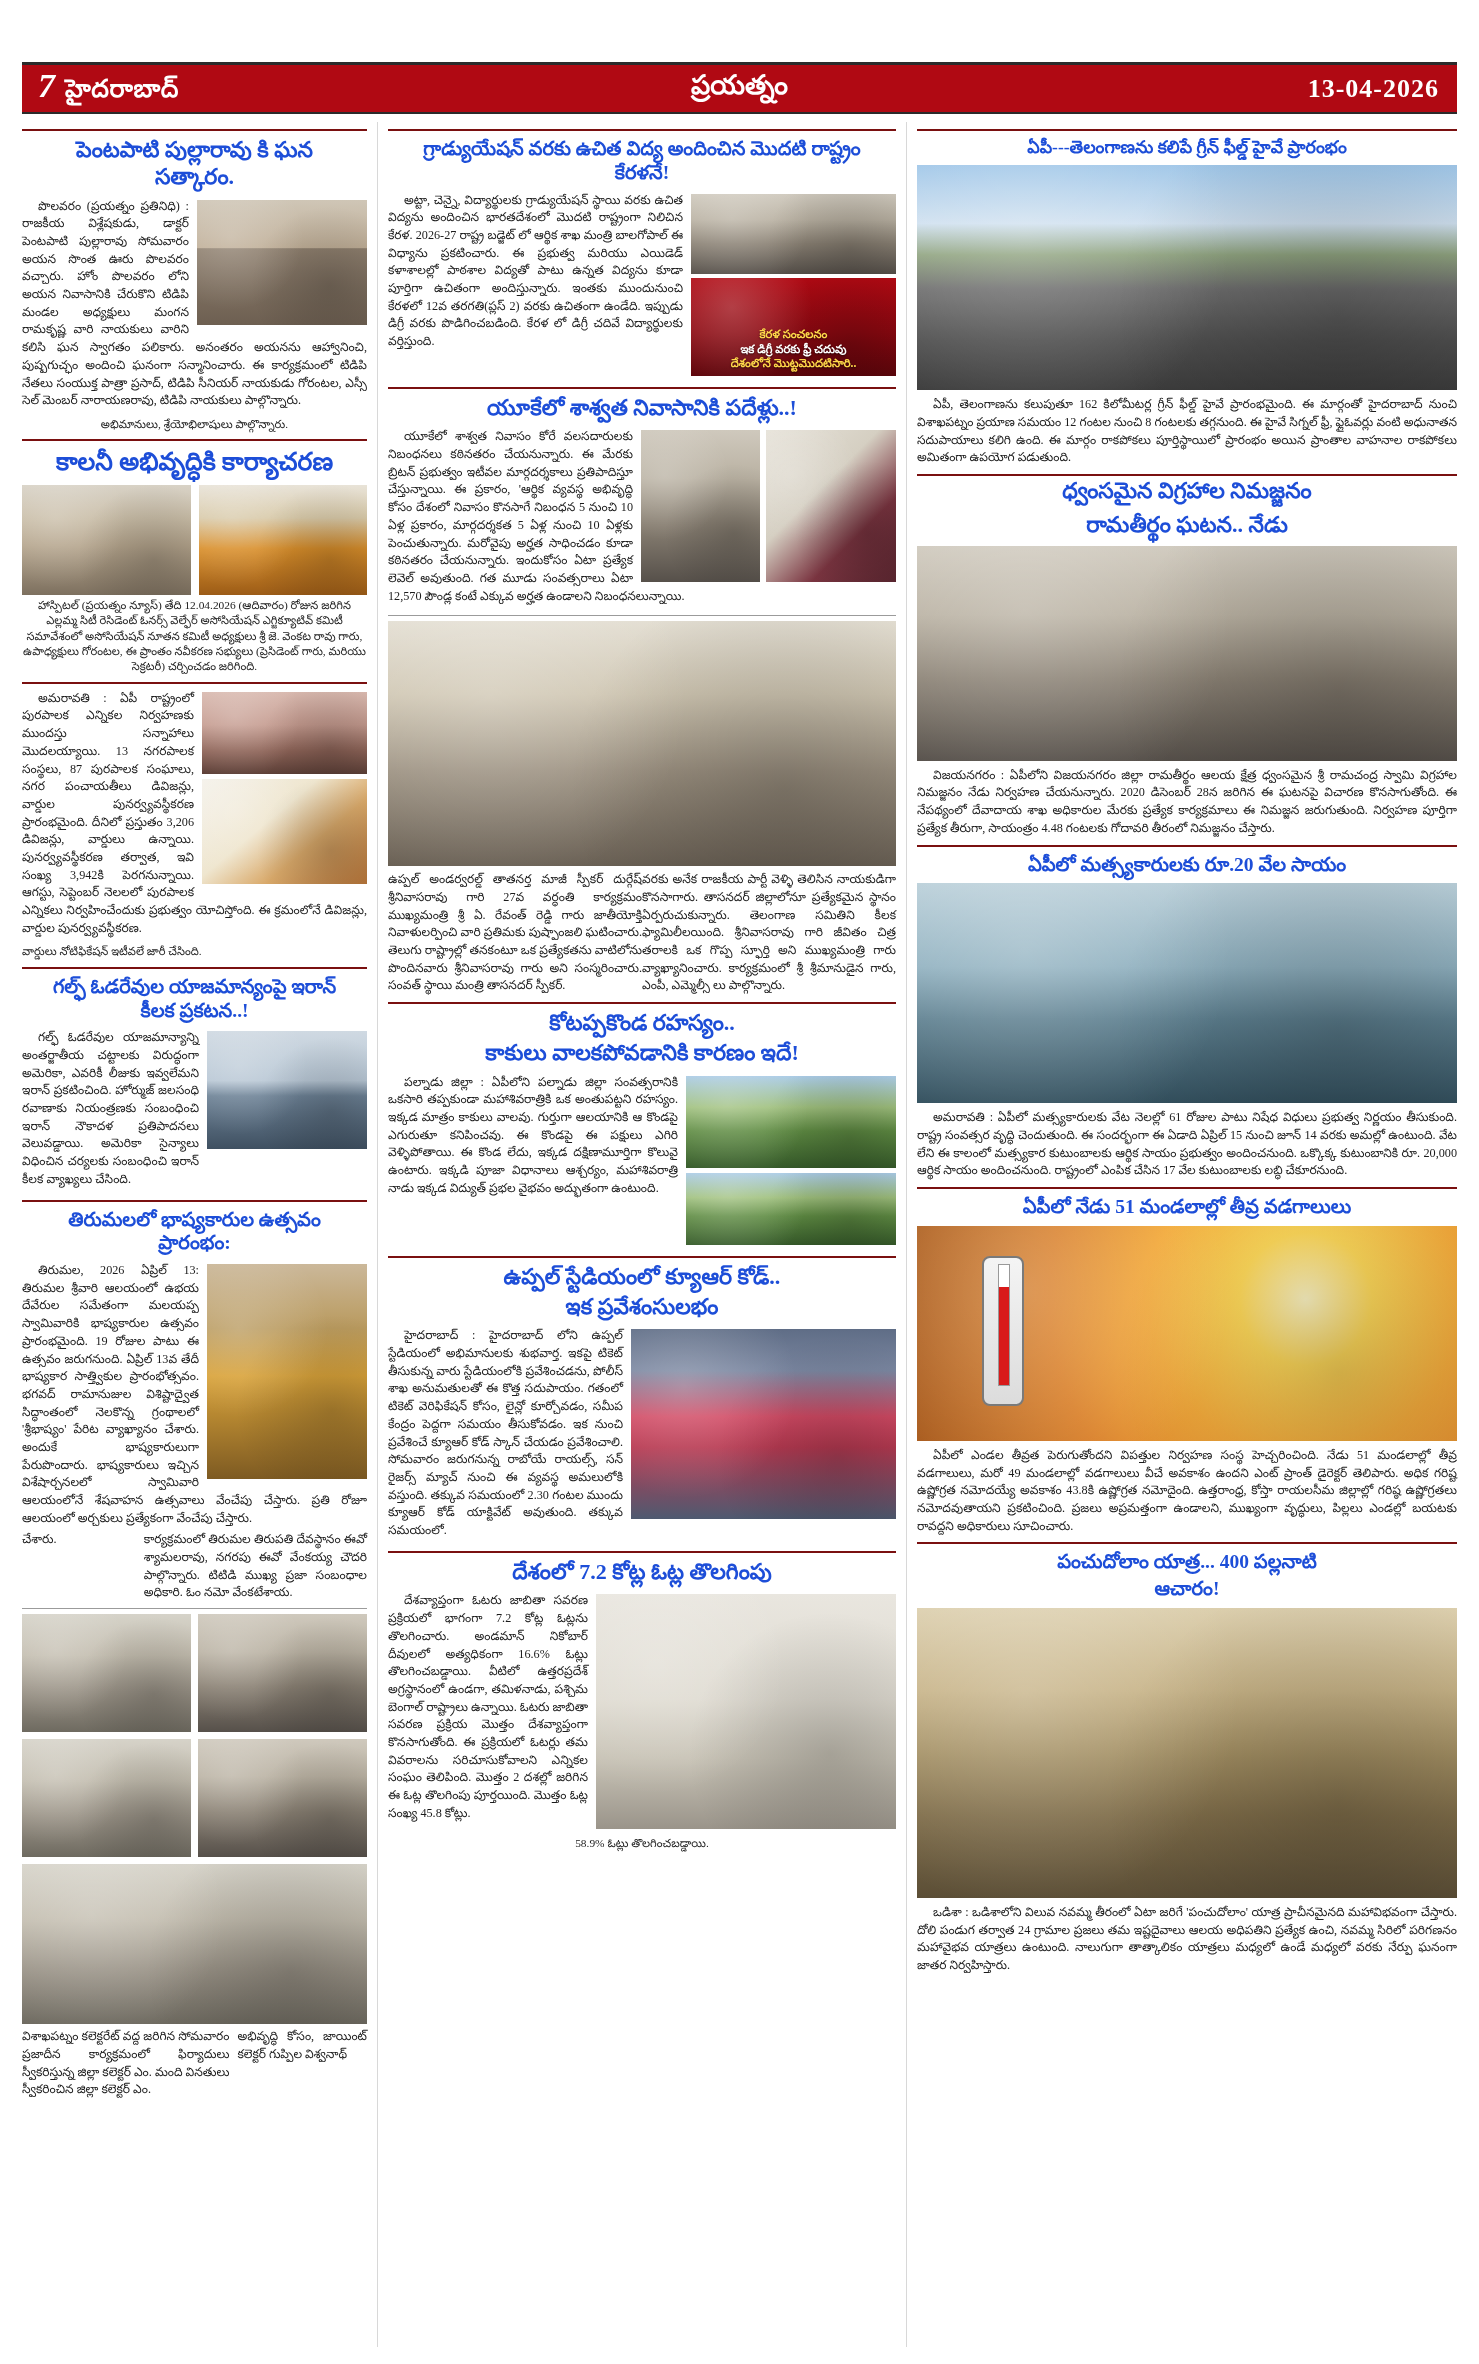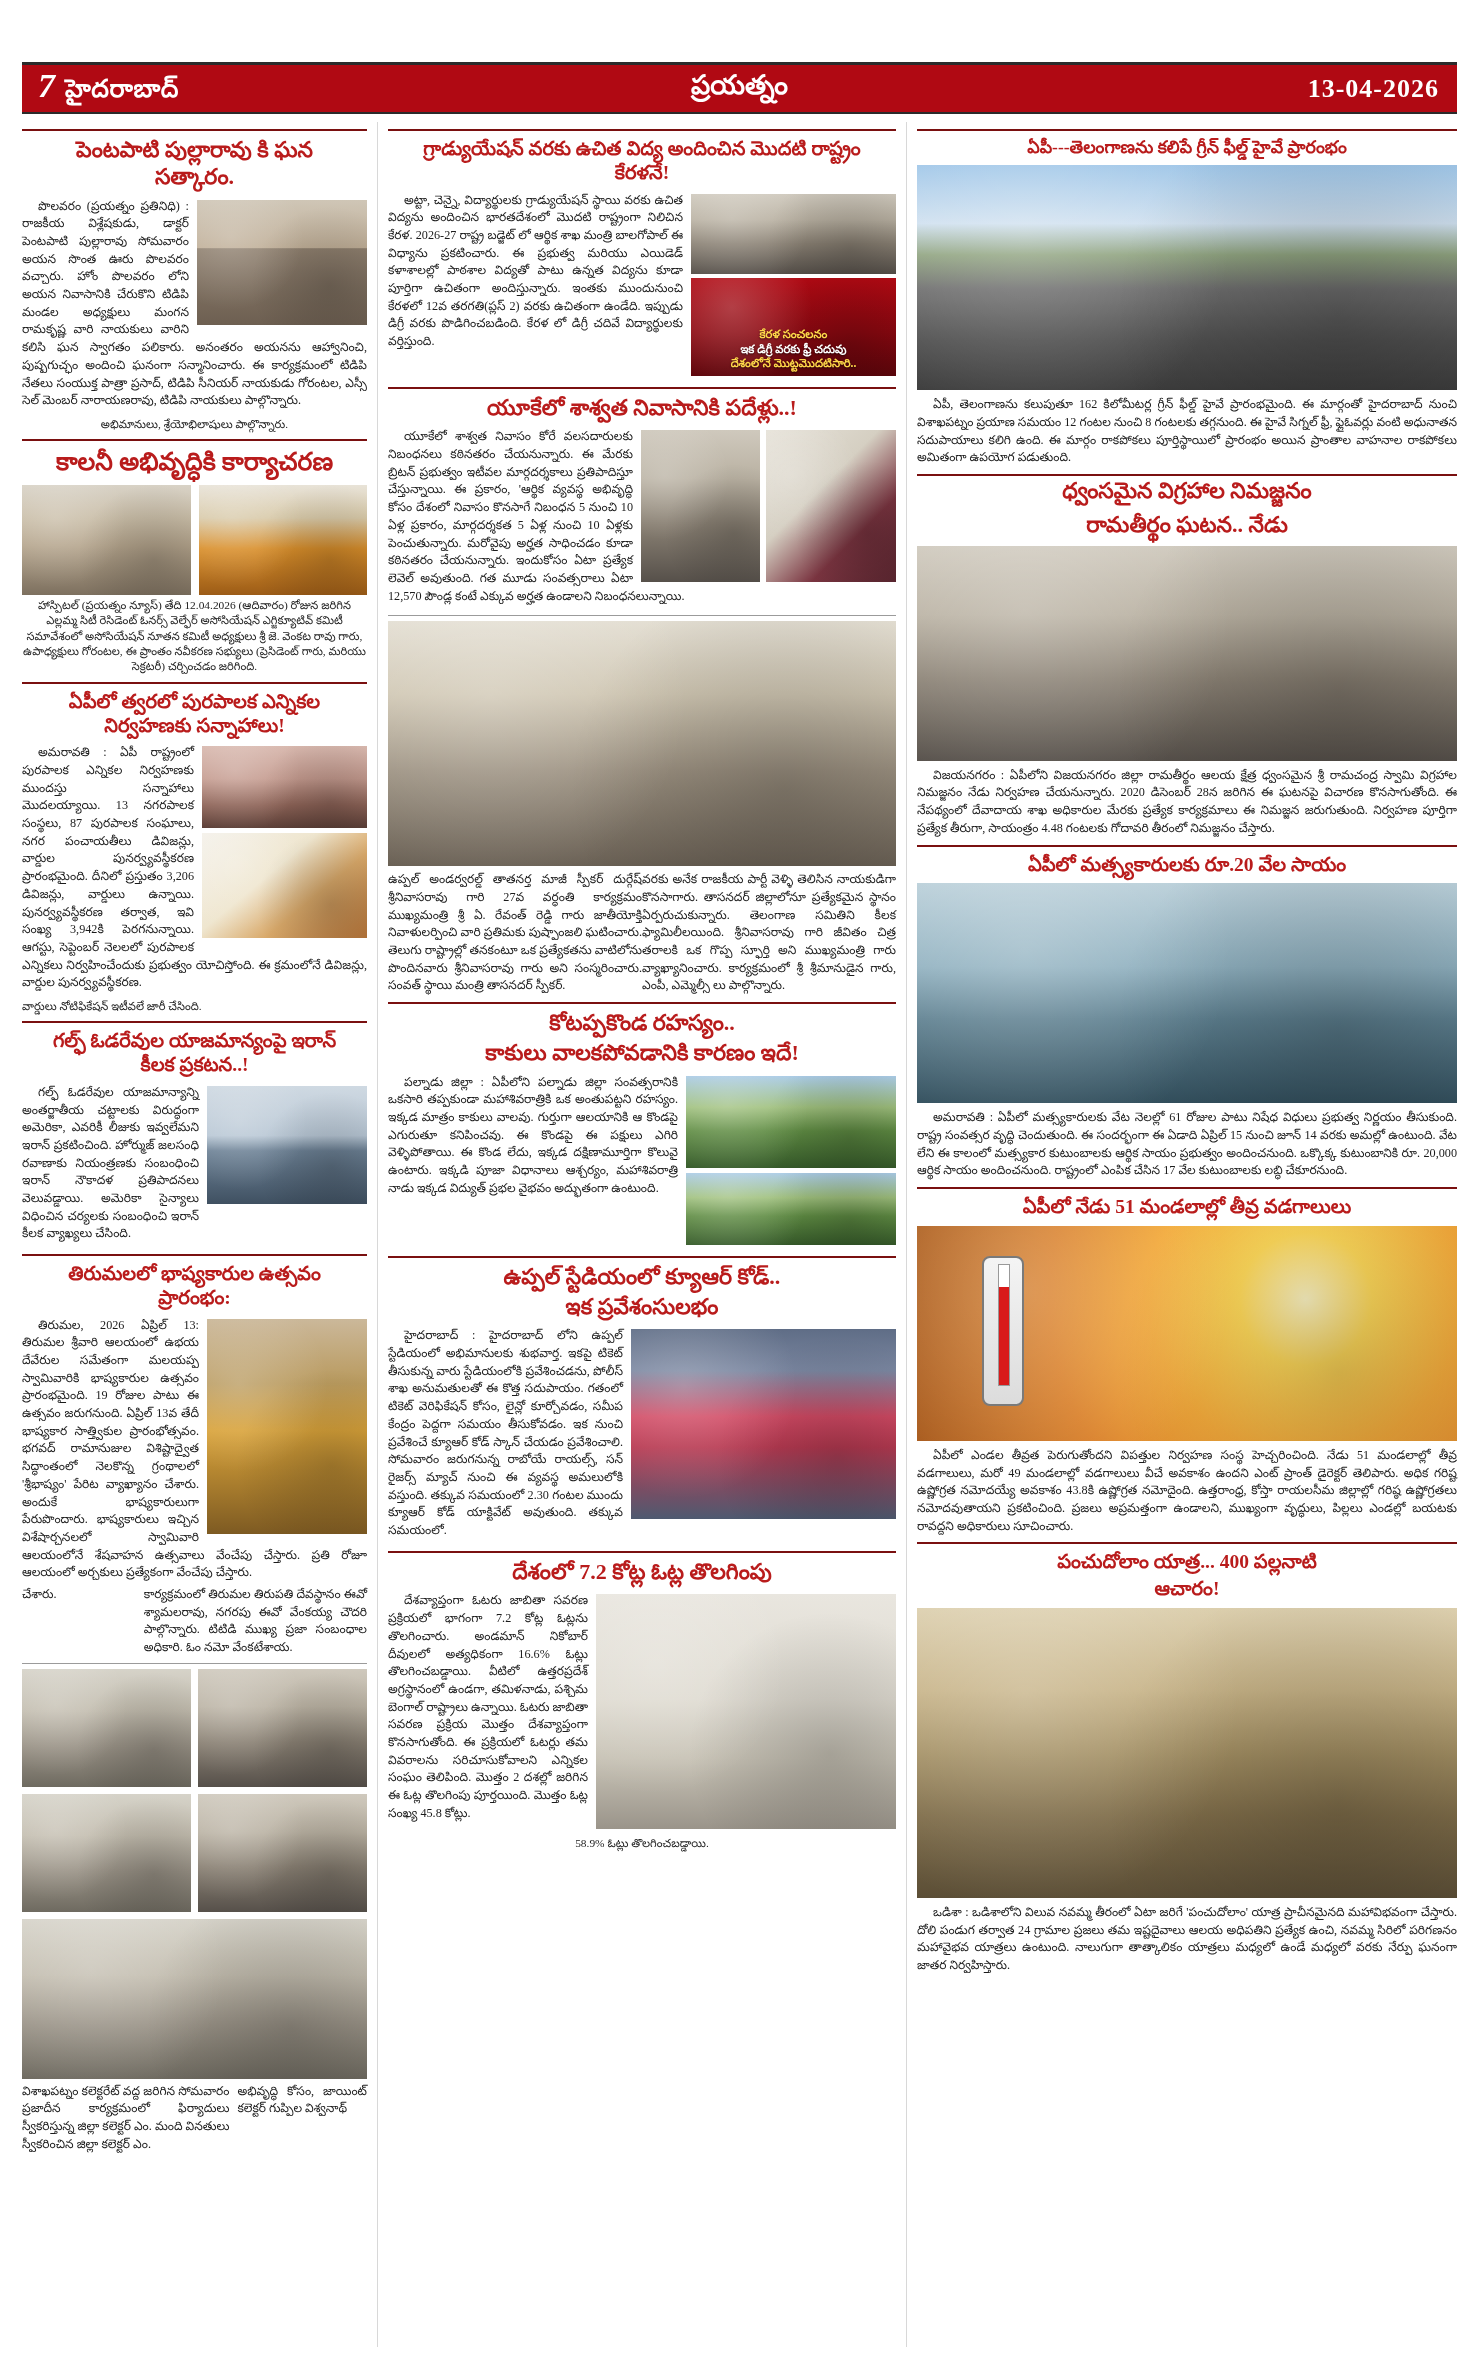--- a/index.html
+++ b/index.html
@@ -60,21 +60,21 @@
   .col2 { width: 530px; }
 
   
   .rule { border-top: 2px solid #7a1010; margin: 7px 0 6px; }
   .rule-thin { border-top: 1px solid #9b9b9b; margin: 6px 0 5px; }
 
   .hl {
     font-weight: bold;
     text-align: center;
     line-height: 1.22;
-    color: #b91c1c;
+    color: #1d4ed8;
     margin: 4px 12px 7px;
   }
   .hl-xl { font-size: 25px; }
   .hl-lg { font-size: 22px; }
   .hl-md { font-size: 19.5px; }
   .hl-sm { font-size: 17.5px; }
 
   .body {
     font-size: 12.2px;
     line-height: 1.45;
@@ -221,21 +221,20 @@
 
       <div class="rule"></div>
       <div class="hl hl-xl">కాలనీ అభివృద్ధికి కార్యాచరణ</div>
       <div class="stack-img-2">
         <div class="ph ph-people2" style="height:110px;"></div>
         <div class="ph ph-saffron" style="height:110px;"></div>
       </div>
       <div class="cap">హాస్పిటల్ (ప్రయత్నం న్యూస్) తేది 12.04.2026 (ఆదివారం) రోజున జరిగిన ఎల్లమ్మ సిటీ రెసిడెంట్ ఓనర్స్ వెల్ఫేర్ అసోసియేషన్ ఎగ్జిక్యూటివ్ కమిటీ సమావేశంలో అసోసియేషన్ నూతన కమిటీ అధ్యక్షులు శ్రీ జె. వెంకట రావు గారు, ఉపాధ్యక్షులు గోరంటల, ఈ ప్రాంతం నవీకరణ సభ్యులు (ప్రెసిడెంట్ గారు, మరియు సెక్రటరీ) చర్చించడం జరిగింది.</div>
 
       <div class="rule"></div>
-      <div class="hl hl-md">ఏపీలో త్వరలో పురపాలక ఎన్నికల నిర్వహణకు సన్నాహాలు!</div>
       <div class="clearfix">
         <div class="wrap-right" style="width:165px;">
           <div class="ph ph-hands" style="height:82px;"></div>
           <div class="ph ph-map" style="height:105px;margin-top:5px;"></div>
         </div>
         <div class="body">
             <p>అమరావతి : ఏపీ రాష్ట్రంలో పురపాలక ఎన్నికల నిర్వహణకు ముందస్తు సన్నాహాలు మొదలయ్యాయి. 13 నగరపాలక సంస్థలు, 87 పురపాలక సంఘాలు, నగర పంచాయతీలు డివిజన్లు, వార్డుల పునర్వ్యవస్థీకరణ ప్రారంభమైంది. దీనిలో ప్రస్తుతం 3,206 డివిజన్లు, వార్డులు ఉన్నాయి. పునర్వ్యవస్థీకరణ తర్వాత, ఇవి సంఖ్య 3,942కి పెరగనున్నాయి. ఆగస్టు, సెప్టెంబర్ నెలలలో పురపాలక ఎన్నికలు నిర్వహించేందుకు ప్రభుత్వం యోచిస్తోంది. ఈ క్రమంలోనే డివిజన్లు, వార్డుల పునర్వ్యవస్థీకరణ.</p>
           </div>
       </div>
       <div class="cap left">వార్డులు నోటిఫికేషన్ ఇటీవలే జారీ చేసింది.</div>

